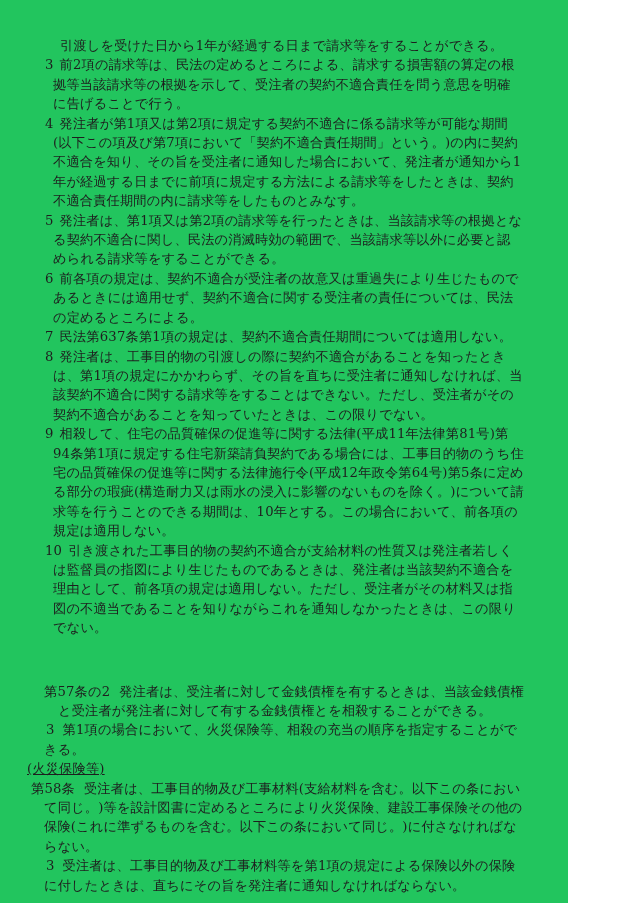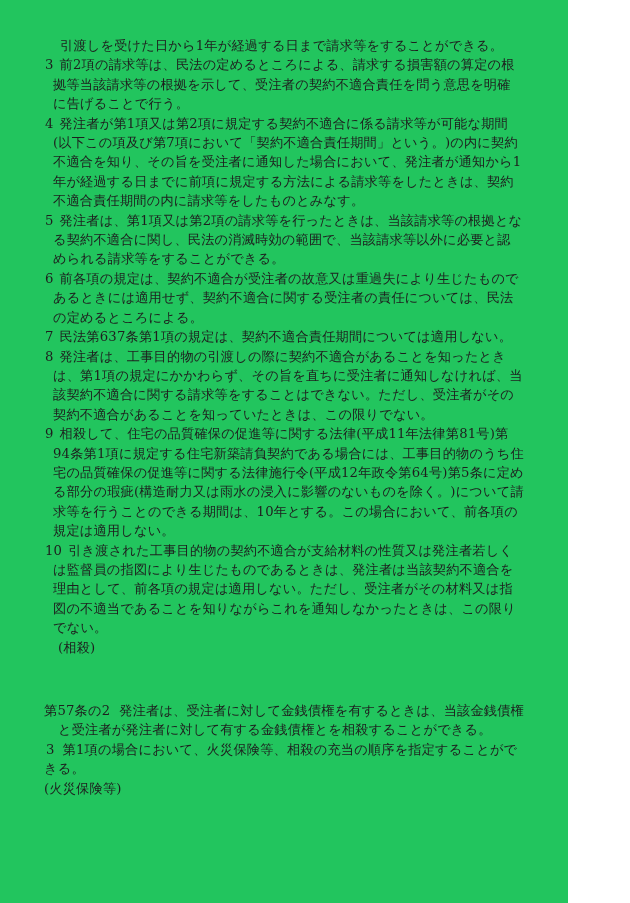--- a/index.html
+++ b/index.html
@@ -36,34 +36,35 @@
   .subitem   { padding-left: 44px; text-indent: 2px; }
   .subitem .num { margin-right: 8px; }
   
   .art-deep  { padding-left: 58px; text-indent: -14px; margin-top: 44px; }
   .art-deep .num { margin-right: 9px; }
   
   .art       { padding-left: 44px; text-indent: -13px; }
   .art .num     { margin-right: 9px; }
   
   .hd-deep   { padding-left: 58px; }  
-  .hd        { padding-left: 44px; }  
+  .hd        { padding-left: 27px; text-decoration: underline; }  
 </style>
 </head>
 <body>
 
 <div class="page">
   <div id="doc">
       <p class="para cont"><span class="txt">引渡しを受けた日から1年が経過する日まで請求等をすることができる。</span></p>
       <p class="para item"><span class="num">3</span><span class="txt">前2項の請求等は、民法の定めるところによる、請求する損害額の算定の根拠等当該請求等の根拠を示して、受注者の契約不適合責任を問う意思を明確に告げることで行う。</span></p>
       <p class="para item"><span class="num">4</span><span class="txt">発注者が第1項又は第2項に規定する契約不適合に係る請求等が可能な期間(以下この項及び第7項において「契約不適合責任期間」という。)の内に契約不適合を知り、その旨を受注者に通知した場合において、発注者が通知から1年が経過する日までに前項に規定する方法による請求等をしたときは、契約不適合責任期間の内に請求等をしたものとみなす。</span></p>
       <p class="para item"><span class="num">5</span><span class="txt">発注者は、第1項又は第2項の請求等を行ったときは、当該請求等の根拠となる契約不適合に関し、民法の消滅時効の範囲で、当該請求等以外に必要と認められる請求等をすることができる。</span></p>
       <p class="para item"><span class="num">6</span><span class="txt">前各項の規定は、契約不適合が受注者の故意又は重過失により生じたものであるときには適用せず、契約不適合に関する受注者の責任については、民法の定めるところによる。</span></p>
       <p class="para item"><span class="num">7</span><span class="txt">民法第637条第1項の規定は、契約不適合責任期間については適用しない。</span></p>
       <p class="para item"><span class="num">8</span><span class="txt">発注者は、工事目的物の引渡しの際に契約不適合があることを知ったときは、第1項の規定にかかわらず、その旨を直ちに受注者に通知しなければ、当該契約不適合に関する請求等をすることはできない。ただし、受注者がその契約不適合があることを知っていたときは、この限りでない。</span></p>
       <p class="para item"><span class="num">9</span><span class="txt">相殺して、住宅の品質確保の促進等に関する法律(平成11年法律第81号)第94条第1項に規定する住宅新築請負契約である場合には、工事目的物のうち住宅の品質確保の促進等に関する法律施行令(平成12年政令第64号)第5条に定める部分の瑕疵(構造耐力又は雨水の浸入に影響のないものを除く。)について請求等を行うことのできる期間は、10年とする。この場合において、前各項の規定は適用しない。</span></p>
       <p class="para item"><span class="num">10</span><span class="txt">引き渡された工事目的物の契約不適合が支給材料の性質又は発注者若しくは監督員の指図により生じたものであるときは、発注者は当該契約不適合を理由として、前各項の規定は適用しない。ただし、受注者がその材料又は指図の不適当であることを知りながらこれを通知しなかったときは、この限りでない。</span></p>
-      <p class="para hd-deep"><span class="txt">(相殺)</span></p>
       <p class="para art-deep"><span class="num">第57条の2</span><span class="txt">発注者は、受注者に対して金銭債権を有するときは、当該金銭債権と受注者が発注者に対して有する金銭債権とを相殺することができる。</span></p>
       <p class="para subitem"><span class="num">3</span><span class="txt">第1項の場合において、火災保険等、相殺の充当の順序を指定することができる。</span></p>
       <p class="para hd"><span class="txt">(火災保険等)</span></p>
+      <p class="para art"><span class="num">第58条</span><span class="txt">受注者は、工事目的物及び工事材料(支給材料を含む。以下この条において同じ。)等を設計図書に定めるところにより火災保険、建設工事保険その他の保険(これに準ずるものを含む。以下この条において同じ。)に付さなければならない。</span></p>
+      <p class="para subitem"><span class="num">3</span><span class="txt">受注者は、工事目的物及び工事材料等を第1項の規定による保険以外の保険に付したときは、直ちにその旨を発注者に通知しなければならない。</span></p>
     </div>
 </div>
 
 </body></html>

